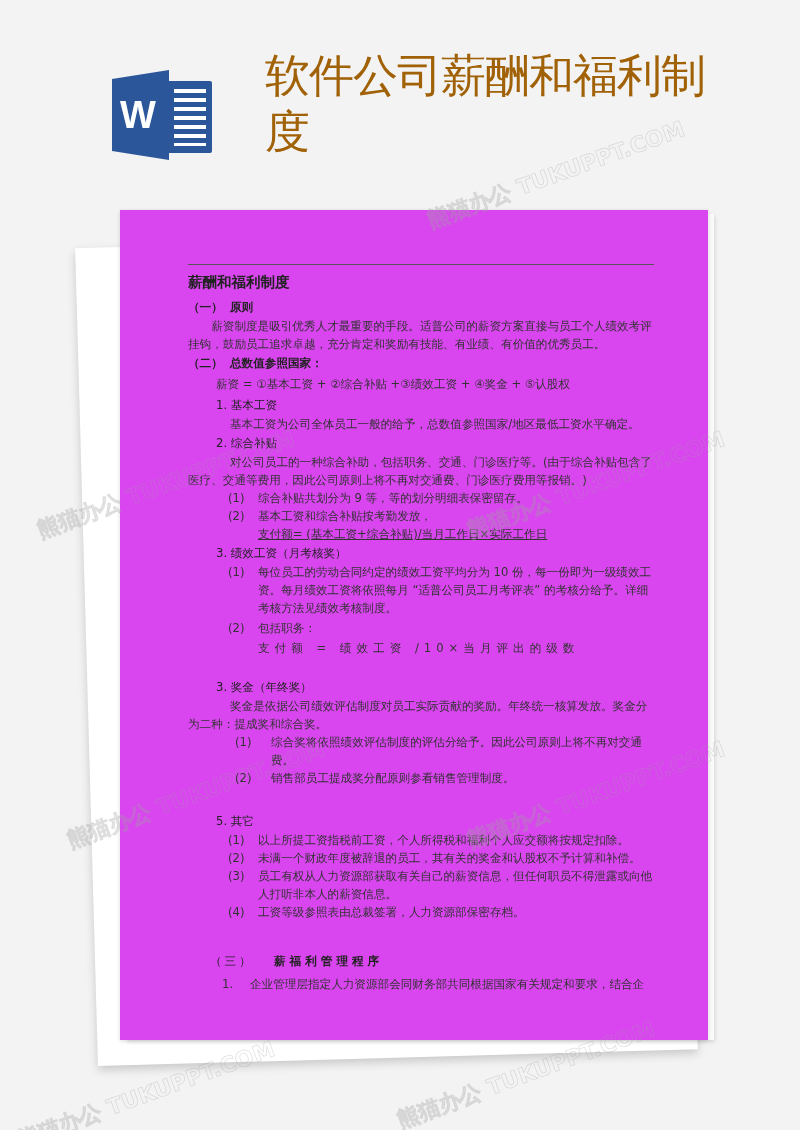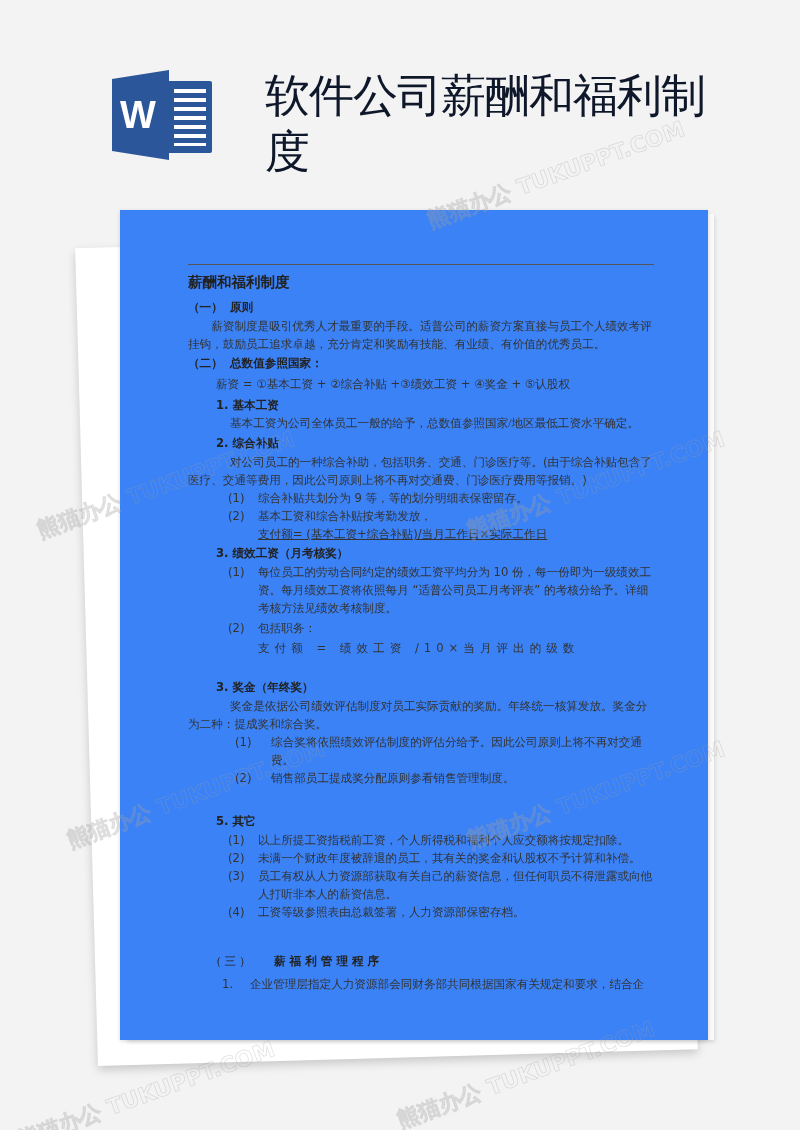--- a/index.html
+++ b/index.html
@@ -1,34 +1,34 @@
 <!DOCTYPE html>
 <html><head>
 <meta charset="utf-8">
 <style>
   html,body{margin:0;padding:0;}
   body{width:800px;height:1130px;background:#f3f3f3;position:relative;overflow:hidden;
        font-family:"DejaVu Sans","Liberation Sans",sans-serif;color:#222;}
   .word-icon{position:absolute;left:112px;top:70px;width:102px;height:90px;}
-  .title{position:absolute;left:265px;top:68px;width:440px;font-size:45px;line-height:56px;
-         color:#0f172a;letter-spacing:-1px;font-family:"DejaVu Sans",sans-serif;}
+  .title{position:absolute;left:265px;top:48px;width:440px;font-size:45px;line-height:56px;
+         color:#a16207;letter-spacing:-1px;font-family:"DejaVu Sans",sans-serif;}
   .sheet-back{position:absolute;left:98px;top:248px;width:600px;height:818px;background:#fff;
         transform:rotate(-1.6deg);transform-origin:left bottom;box-shadow:0 4px 10px rgba(0,0,0,.18);}
   .sheet-mid{position:absolute;left:126px;top:214px;width:588px;height:826px;background:#fafafa;
         box-shadow:1px 2px 4px rgba(0,0,0,.12);}
-  .paper{position:absolute;left:120px;top:210px;width:588px;height:830px;background:#3b82f6;
+  .paper{position:absolute;left:120px;top:210px;width:588px;height:830px;background:#d946ef;
         box-shadow:0 1px 4px rgba(0,0,0,.15);}
   .content{position:absolute;left:68px;top:54px;width:466px;font-size:11.6px;line-height:18px;color:#333;}
   .rule{height:0;border-top:1.5px solid #555;margin-bottom:6px;}
   .h1{font-size:14.5px;font-weight:bold;color:#222;line-height:22px;margin-bottom:4px;}
   .sec{font-weight:bold;color:#222;line-height:20px;}
   .sec .num{display:inline-block;width:42px;}
   .p{text-indent:2em;}
   .indent1{padding-left:28px;}
-  .ih{font-weight:bold;padding-left:28px;color:#222;line-height:20px;}
+  .ih{font-weight:normal;padding-left:28px;color:#222;line-height:20px;}
   .item{display:flex;padding-left:40px;}
   .item .n{width:30px;flex:none;}
   .item2{display:flex;padding-left:47px;}
   .item2 .n{width:36px;flex:none;}
   .u{text-decoration:underline;padding-left:70px;}
   .spaced{padding-left:70px;letter-spacing:5px;}
   .gap{height:18px;}
   .sec3{font-weight:bold;color:#222;letter-spacing:4px;padding-left:22px;line-height:20px;margin-top:30px;}
   .sec3 .num{display:inline-block;width:64px;font-weight:normal;letter-spacing:3px;}
   .last{display:flex;padding-left:34px;margin-top:4px;}
@@ -69,21 +69,21 @@
       <span class="num">（一）</span><span>原则</span>
     </div>
     <div class="p">薪资制度是吸引优秀人才最重要的手段。适普公司的薪资方案直接与员工个人绩效考评挂钩，鼓励员工追求卓越，充分肯定和奖励有技能、有业绩、有价值的优秀员工。</div>
 
     <div class="sec">
       <span class="num">（二）</span><span>总数值参照国家：</span>
     </div>
     <div class="indent1" style="line-height:22px;">薪资 = ①基本工资 + ②综合补贴 +③绩效工资 + ④奖金 + ⑤认股权</div>
 
     <div class="ih">1. 基本工资</div>
-    <div class="indent1" style="padding-left:42px;font-family:Liberation Serif, serif;">基本工资为公司全体员工一般的给予，总数值参照国家/地区最低工资水平确定。</div>
+    <div class="indent1" style="padding-left:42px;">基本工资为公司全体员工一般的给予，总数值参照国家/地区最低工资水平确定。</div>
 
     <div class="ih">2. 综合补贴</div>
     <div class="p" style="text-indent:42px;">对公司员工的一种综合补助，包括职务、交通、门诊医疗等。(由于综合补贴包含了医疗、交通等费用，因此公司原则上将不再对交通费、门诊医疗费用等报销。)</div>
     <div class="item">
       <span class="n">(1)</span>
       <span>综合补贴共划分为 9 等，等的划分明细表保密留存。</span>
     </div>
     <div class="item">
       <span class="n">(2)</span>
       <span>基本工资和综合补贴按考勤发放，</span>

